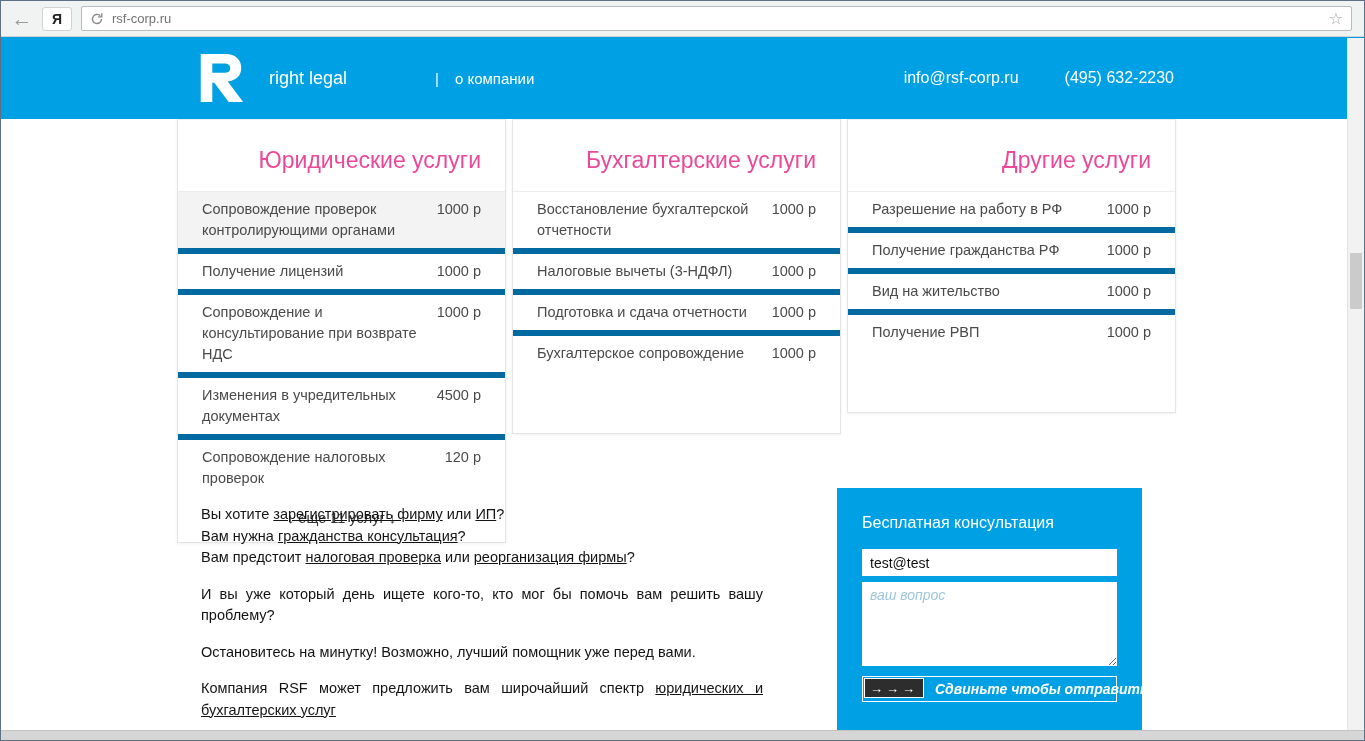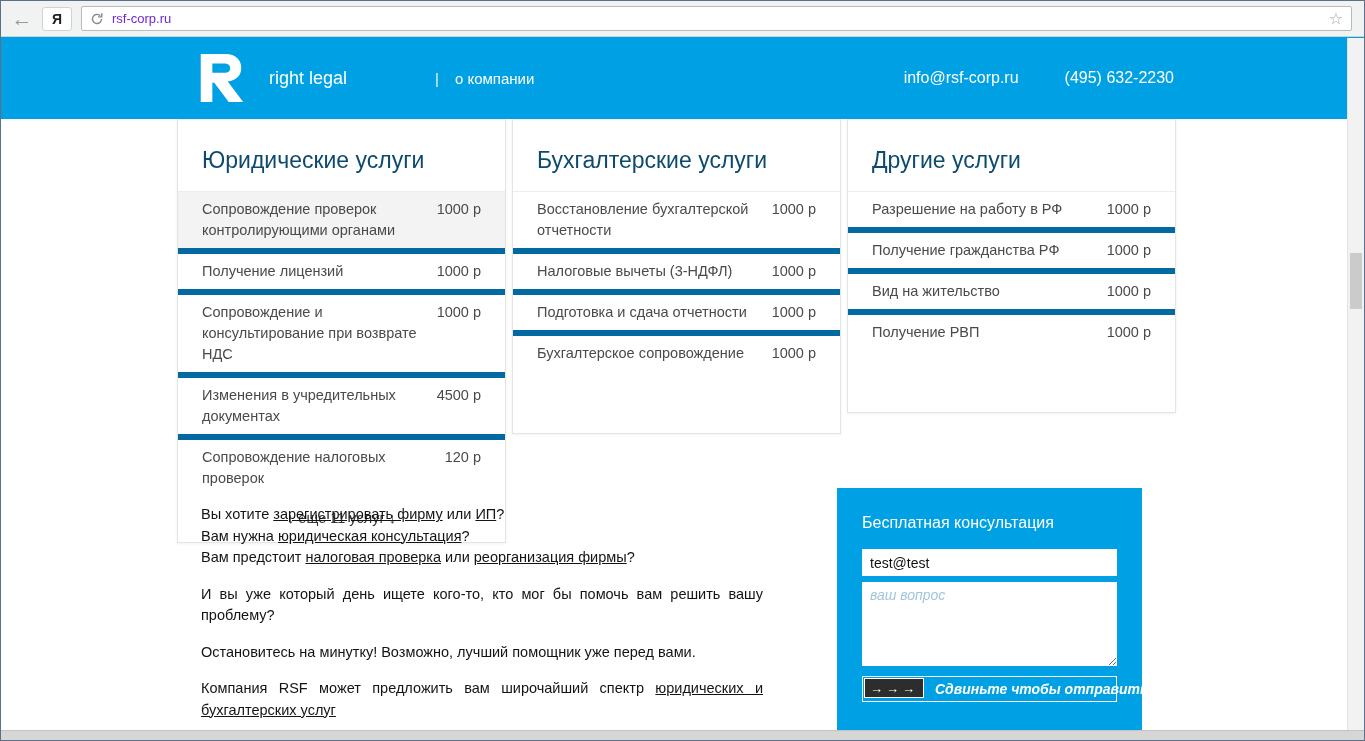--- a/index.html
+++ b/index.html
@@ -9,38 +9,38 @@
 
   
   .browser-bar { height:36px; background:#f1f2f2; border-bottom:1px solid #cfd2d4;
                  display:flex; align-items:center; padding:0 10px; gap:9px; }
   .nav-arrow { color:#9a9a9a; font-size:21px; line-height:1; cursor:default; width:22px; text-align:center; }
   .yandex-btn { width:30px; height:24px; background:#fff; border:1px solid #d2d2d2; border-radius:3px;
                 display:flex; align-items:center; justify-content:center;
                 font-weight:700; font-size:14px; color:#222; }
   .url-bar { flex:1; height:25px; background:#fff; border:1px solid #b9bcbe; border-radius:2px;
              display:flex; align-items:center; padding:0 8px; gap:8px; margin-right:2px; }
-  .url-text { font-size:13px; color:#6d28d9; }
+  .url-text { font-size:13px; color:#737373; }
   .star { margin-left:auto; color:#a8a8a8; font-size:16px; line-height:1; }
 
   
   .site-header { height:82px; background:#00a1e4; display:flex; align-items:center; color:#fff; }
   .header-inner { display:flex; align-items:center; width:100%; padding:0 190px 0 192px; }
   .logo { margin-right:20px; display:flex; align-items:center; }
   .brand { font-size:18px; }
   .hdr-divider { margin:0 16px 0 88px; font-size:15px; opacity:.95; }
   .nav-about { font-size:15px; color:#fff; text-decoration:none; cursor:pointer; }
   .hdr-contacts { margin-left:auto; display:flex; gap:46px; font-size:16px; }
   .hdr-contacts span { white-space:nowrap; }
 
   
   .cards { display:flex; gap:6px; margin-left:176px; width:999px; align-items:flex-start; }
   .card { width:329px; background:#fff; border:1px solid #e4e4e4; border-top:1px solid #eee;
           box-shadow:0 1px 3px rgba(0,0,0,.06); }
-  .card-title { font-size:23px; color:#0c4a6e; padding:27px 24px 17px; font-weight:400; }
+  .card-title { font-size:23px; color:#ec4899; padding:27px 24px 17px; font-weight:400;text-align:right; }
   .card-rows { border-top:1px solid #ececec; }
   .srow { display:flex; justify-content:space-between; padding:7px 24px; font-size:14.5px;
           color:#4a4a4a; border-bottom:6px solid #0369a1; line-height:21px; }
   .srow:last-child { border-bottom:none; }
   .srow.hl { background:#f3f3f3; }
   .srow .price { margin-left:4px; white-space:nowrap; }
   .card-more { text-align:center; font-size:14.5px; color:#333; padding:14px 0 16px; cursor:pointer; }
   .pad-b { padding-bottom:62px; }
 
   
@@ -181,21 +181,21 @@
           <span>Получение РВП</span>
           <span class="price">1000 р</span>
         </div>
       </div>
     </div>
 
   </div>
 
   <div class="intro">
     <div class="line"><span>Вы хотите </span><a>зарегистрировать фирму</a><span> или </span><a>ИП</a><span>?</span></div>
-    <div class="line"><span>Вам нужна </span><a>юридическая консультация</a><span>?</span></div>
+    <div class="line"><span>Вам нужна </span><a>гражданства консультация</a><span>?</span></div>
     <div class="line"><span>Вам предстоит </span><a>налоговая проверка</a><span> или </span><a>реорганизация фирмы</a><span>?</span></div>
     <div class="line pgap">И вы уже который день ищете кого-то, кто мог бы помочь вам решить вашу проблему?</div>
     <div class="line pgap">Остановитесь на минутку! Возможно, лучший помощник уже перед вами.</div>
     <div class="line pgap"><span>Компания RSF может предложить вам широчайший спектр </span><a>юридических и бухгалтерских услуг</a></div>
   </div>
 
   <div class="consult">
     <div class="consult-title">Бесплатная консультация</div>
     <input type="text" value="test@test" style="">
     <textarea placeholder="ваш вопрос" style=""></textarea>

